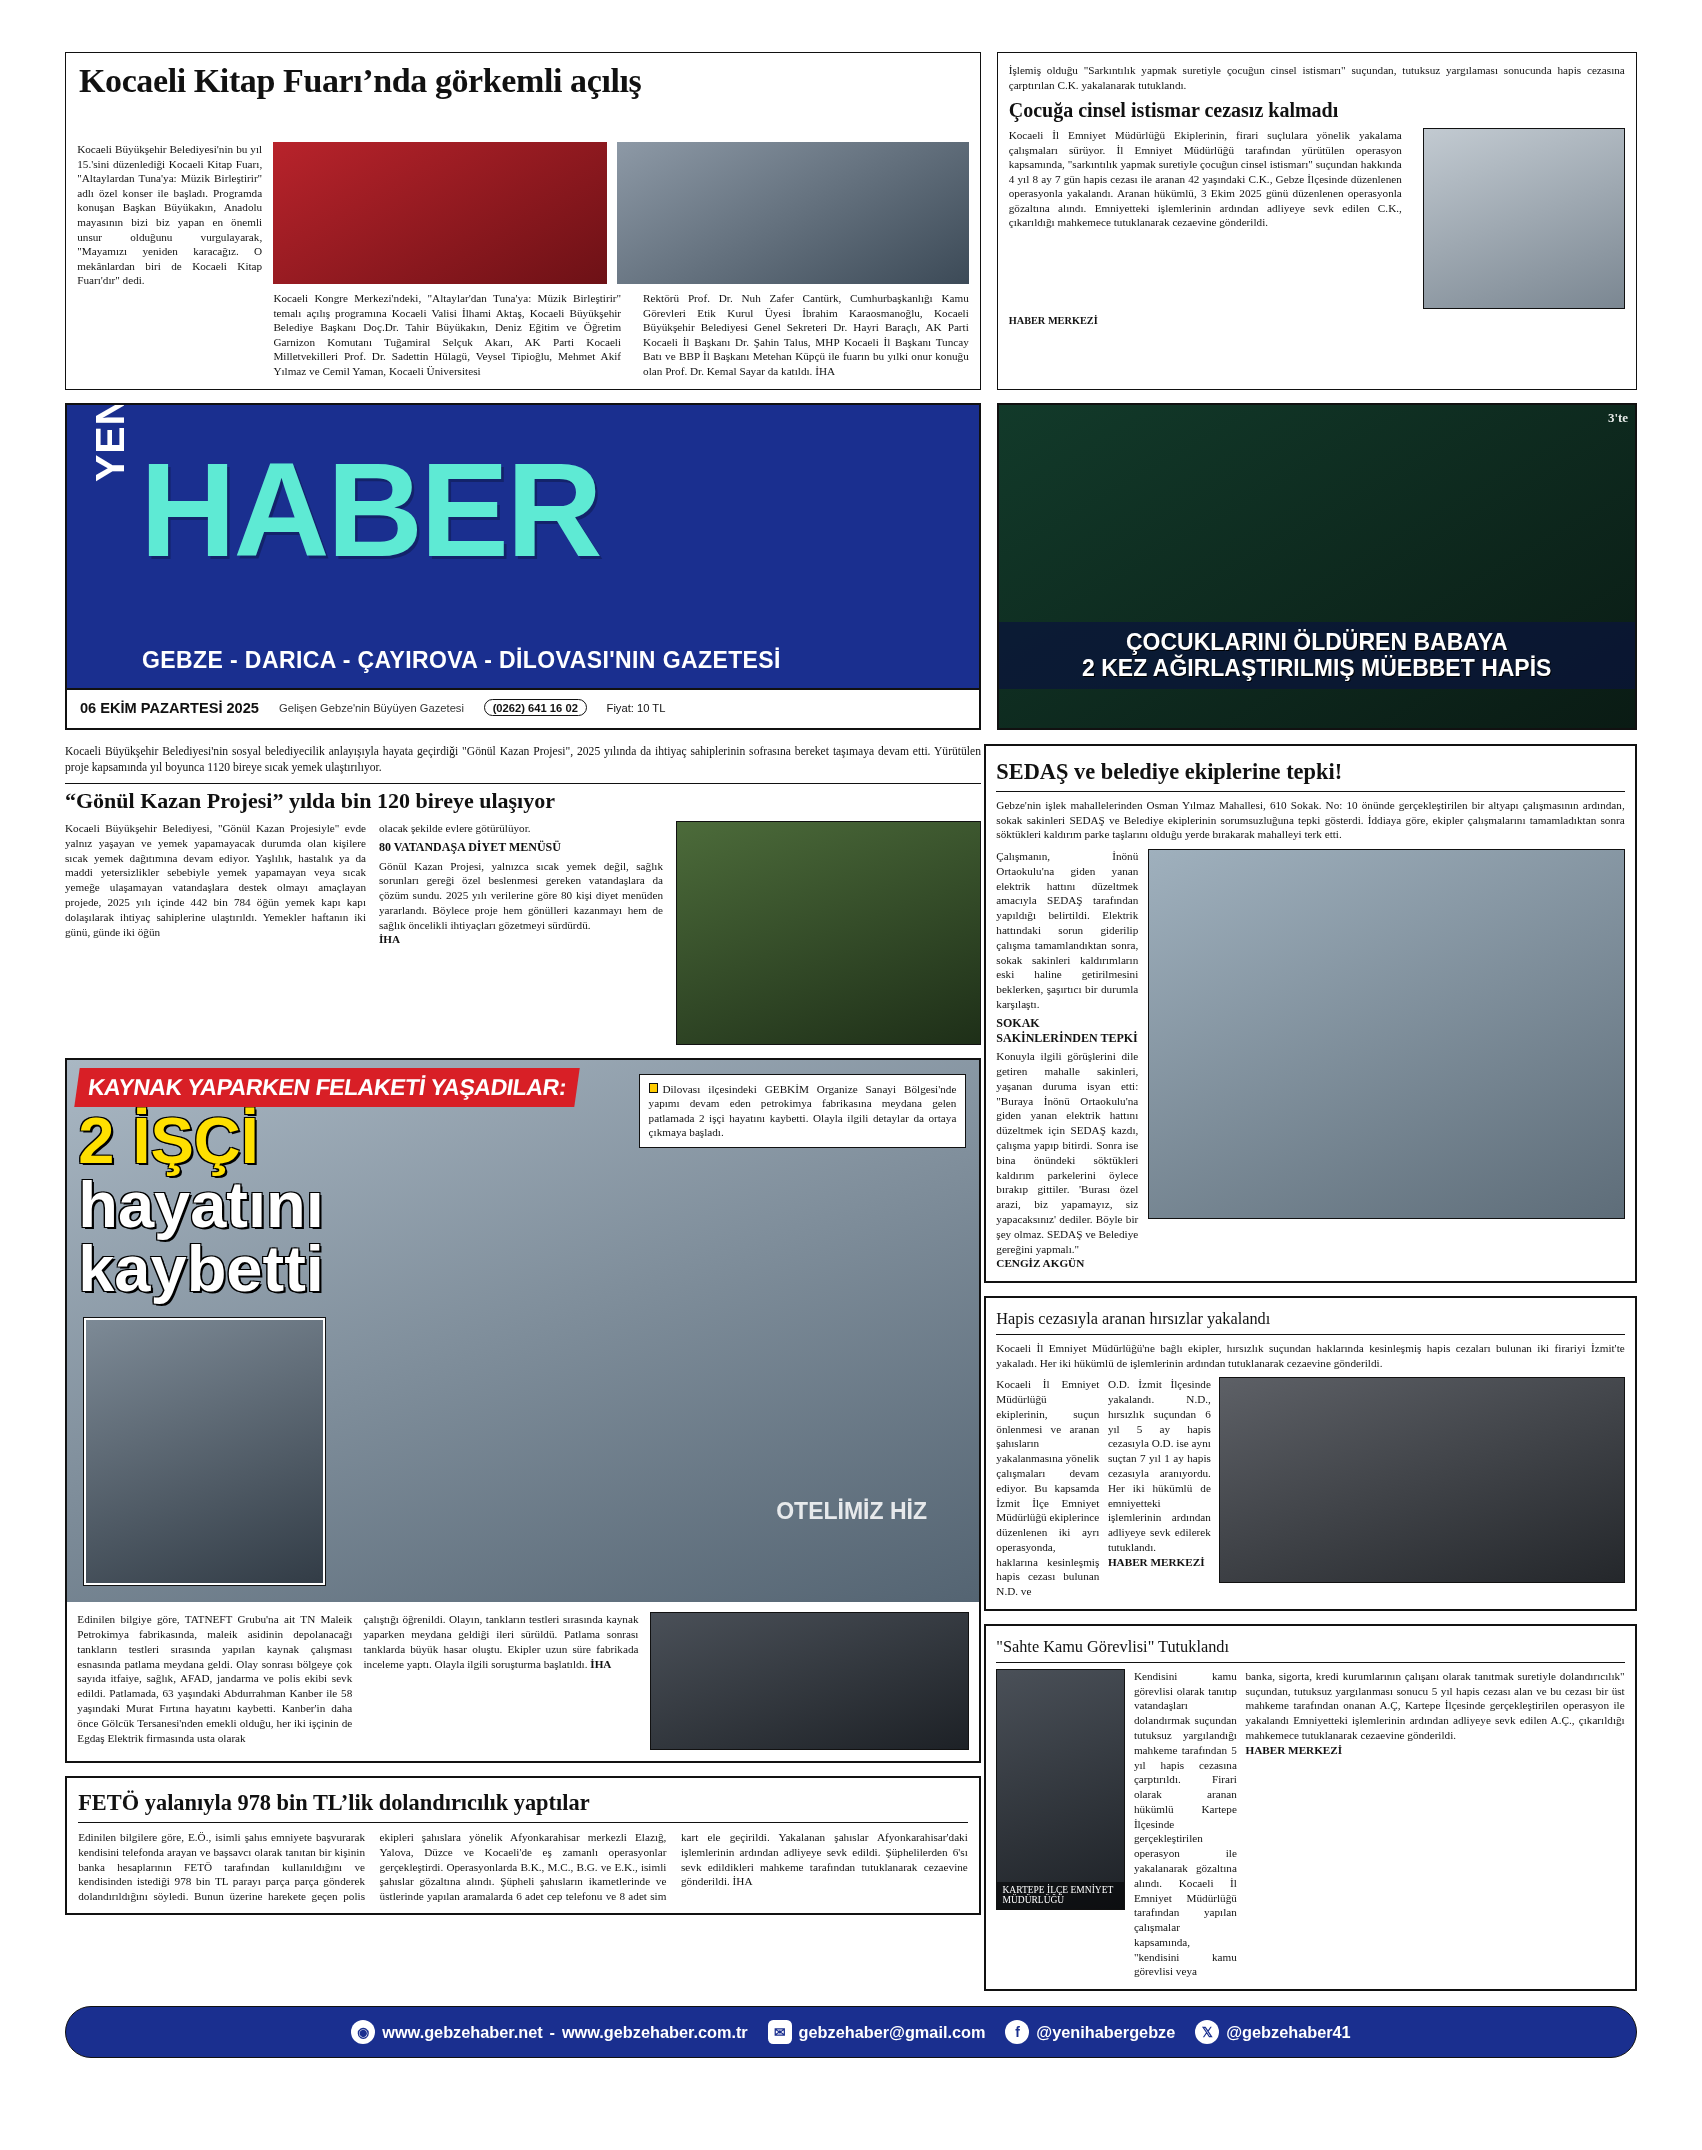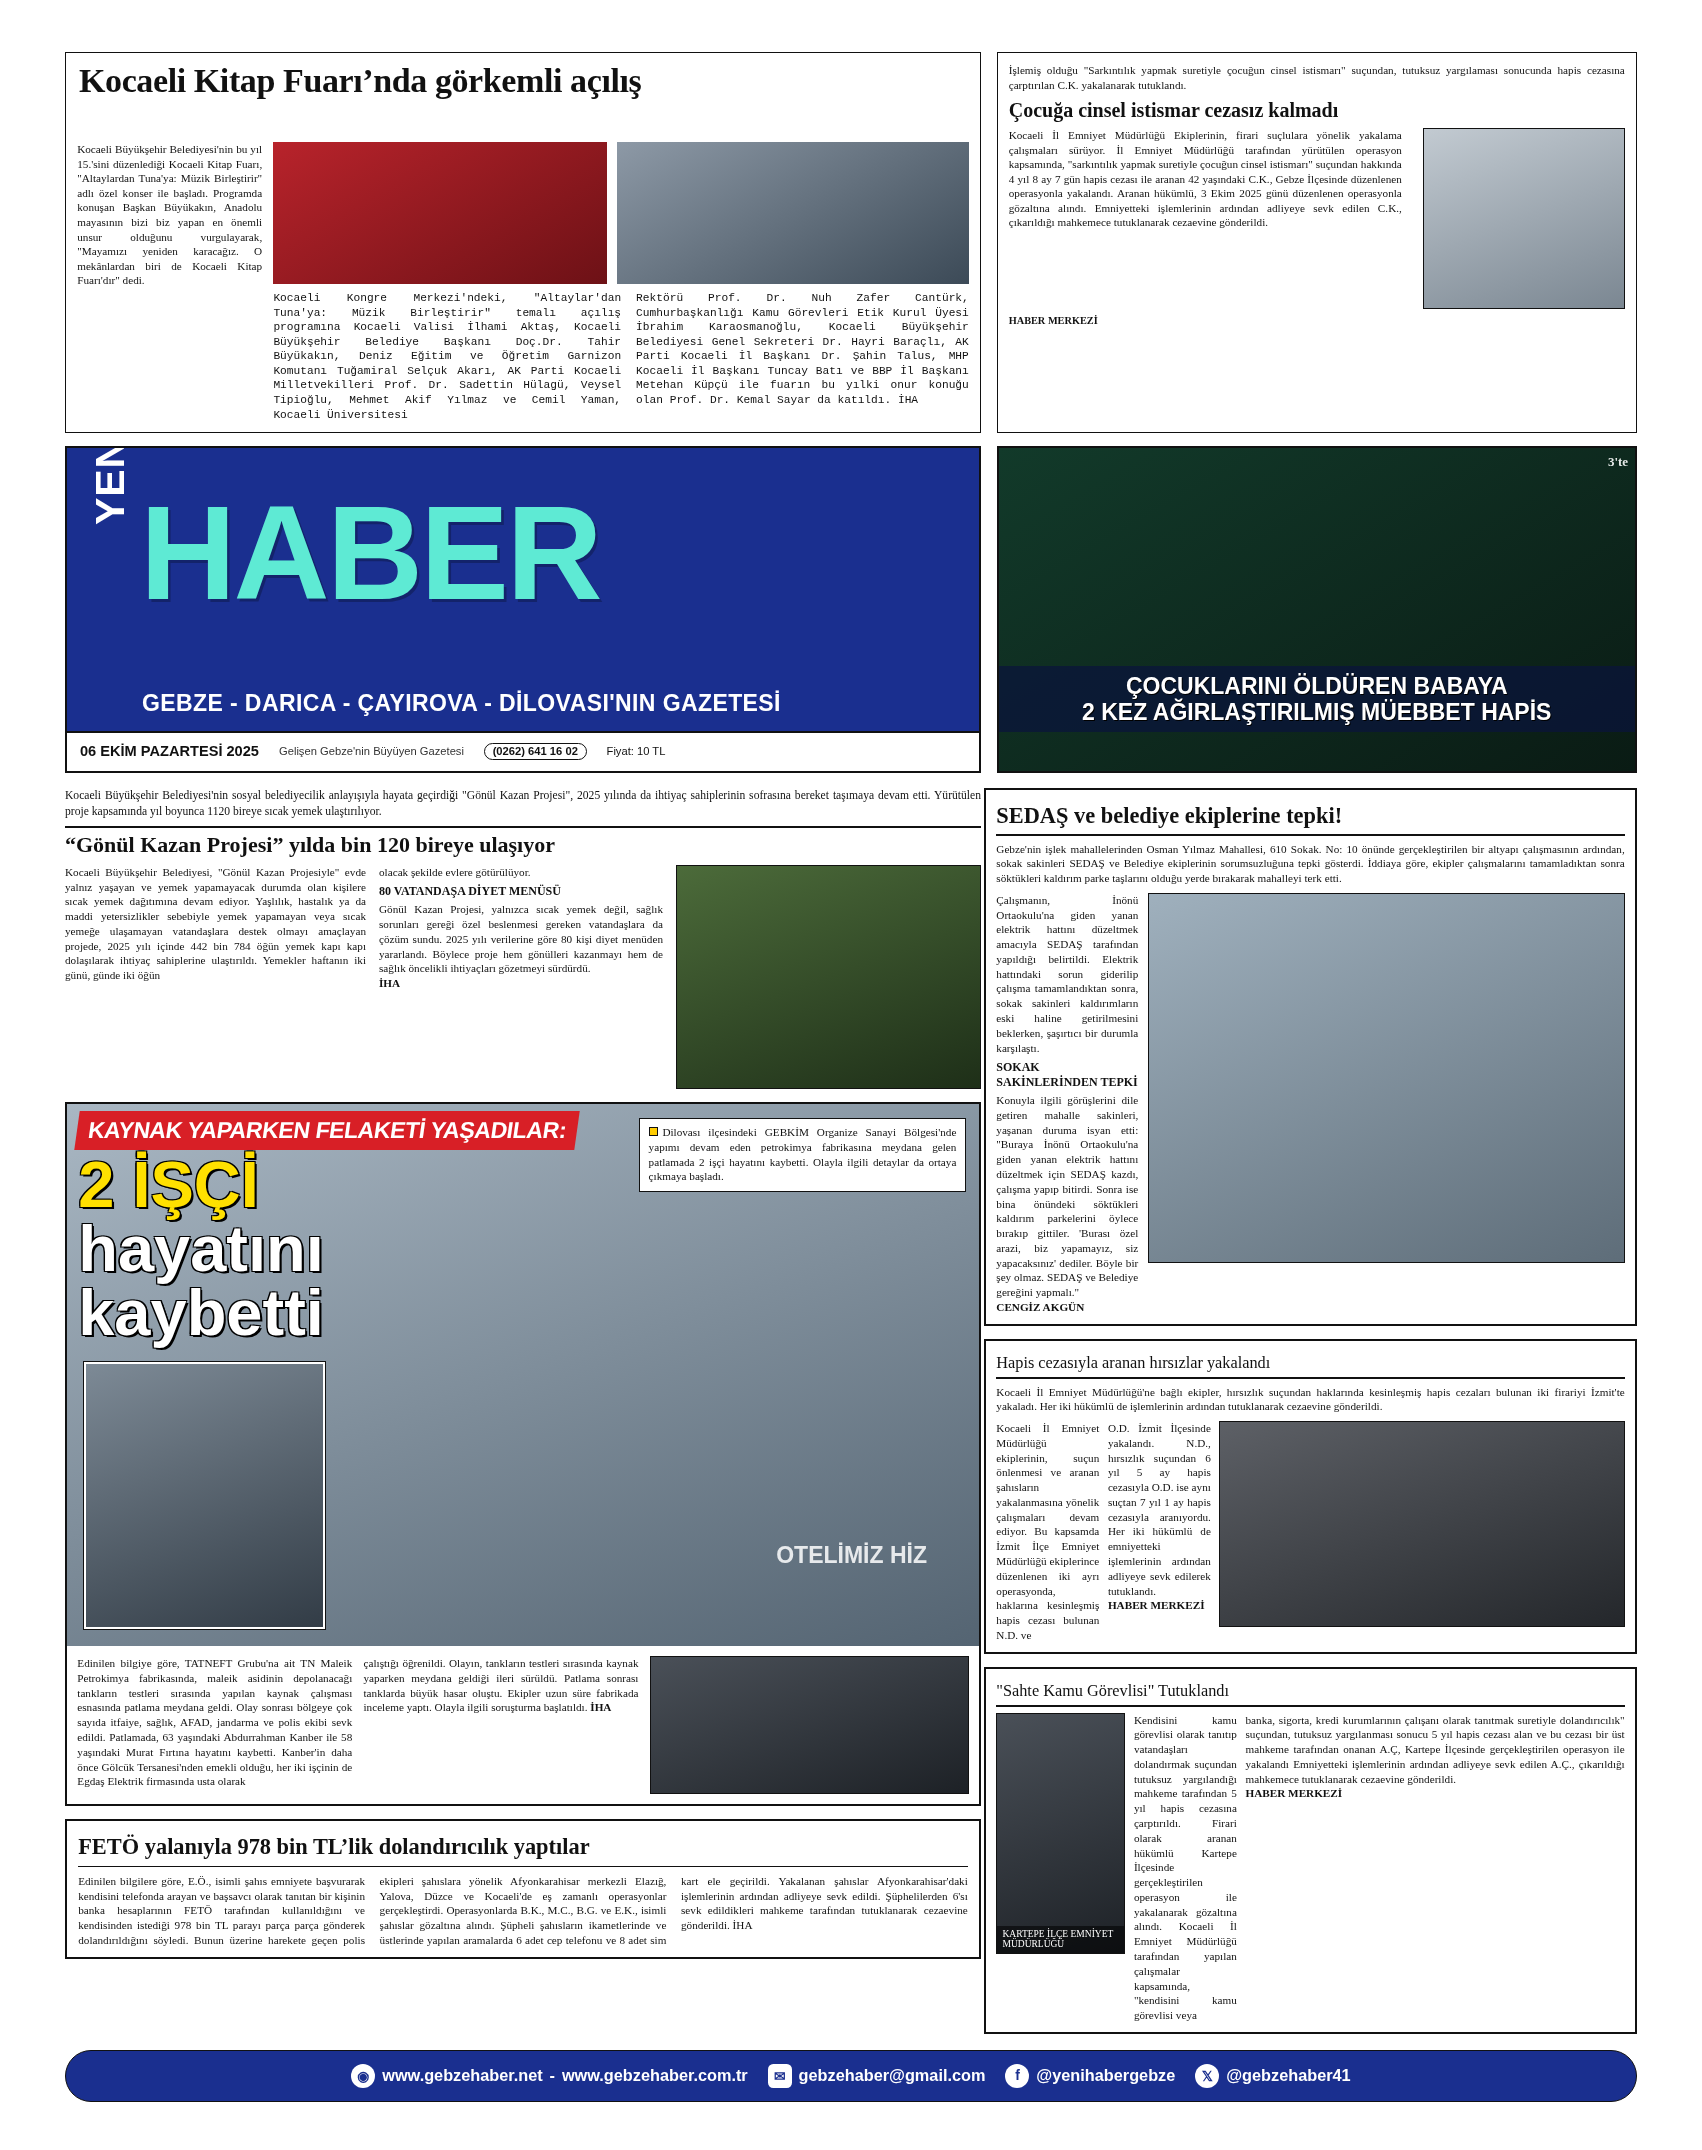--- a/index.html
+++ b/index.html
@@ -209,21 +209,21 @@
 
     <div class="top-left box">
       <div class="headline-xl">Kocaeli Kitap Fuarı’nda görkemli açılış</div>
       <div class="top-cols">
         <div class="col narrow">Kocaeli Büyükşehir Belediyesi'nin bu yıl 15.'sini düzenlediği Kocaeli Kitap Fuarı, "Altaylardan Tuna'ya: Müzik Birleştirir" adlı özel konser ile başladı. Programda konuşan Başkan Büyükakın, Anadolu mayasının bizi biz yapan en önemli unsur olduğunu vurgulayarak, "Mayamızı yeniden karacağız. O mekânlardan biri de Kocaeli Kitap Fuarı'dır" dedi.</div>
         <div style="flex:1;">
           <div style="display:flex; gap:10.3px; margin-bottom:6.9px;">
             <div class="photo red" style="width:48%; height:142px;"></div>
             <div class="photo crowd" style="flex:1; height:142px;"></div>
           </div>
-          <div style="display:flex; gap:15px;font-family:Liberation Mono, monospace;">
+          <div style="display:flex; gap:22px;">
             <div class="col" style="width:50%;">Kocaeli Kongre Merkezi'ndeki, "Altaylar'dan Tuna'ya: Müzik Birleştirir" temalı açılış programına Kocaeli Valisi İlhami Aktaş, Kocaeli Büyükşehir Belediye Başkanı Doç.Dr. Tahir Büyükakın, Deniz Eğitim ve Öğretim Garnizon Komutanı Tuğamiral Selçuk Akarı, AK Parti Kocaeli Milletvekilleri Prof. Dr. Sadettin Hülagü, Veysel Tipioğlu, Mehmet Akif Yılmaz ve Cemil Yaman, Kocaeli Üniversitesi</div>
             <div class="col" style="flex:1;">Rektörü Prof. Dr. Nuh Zafer Cantürk, Cumhurbaşkanlığı Kamu Görevleri Etik Kurul Üyesi İbrahim Karaosmanoğlu, Kocaeli Büyükşehir Belediyesi Genel Sekreteri Dr. Hayri Baraçlı, AK Parti Kocaeli İl Başkanı Dr. Şahin Talus, MHP Kocaeli İl Başkanı Tuncay Batı ve BBP İl Başkanı Metehan Küpçü ile fuarın bu yılki onur konuğu olan Prof. Dr. Kemal Sayar da katıldı. İHA</div>
           </div>
         </div>
       </div>
     </div>
 
     <div class="top-right box">
       <div class="top-right-body">
         <div>İşlemiş olduğu "Sarkıntılık yapmak suretiyle çocuğun cinsel istismarı" suçundan, tutuksuz yargılaması sonucunda hapis cezasına çarptırılan C.K. yakalanarak tutuklandı.</div>

